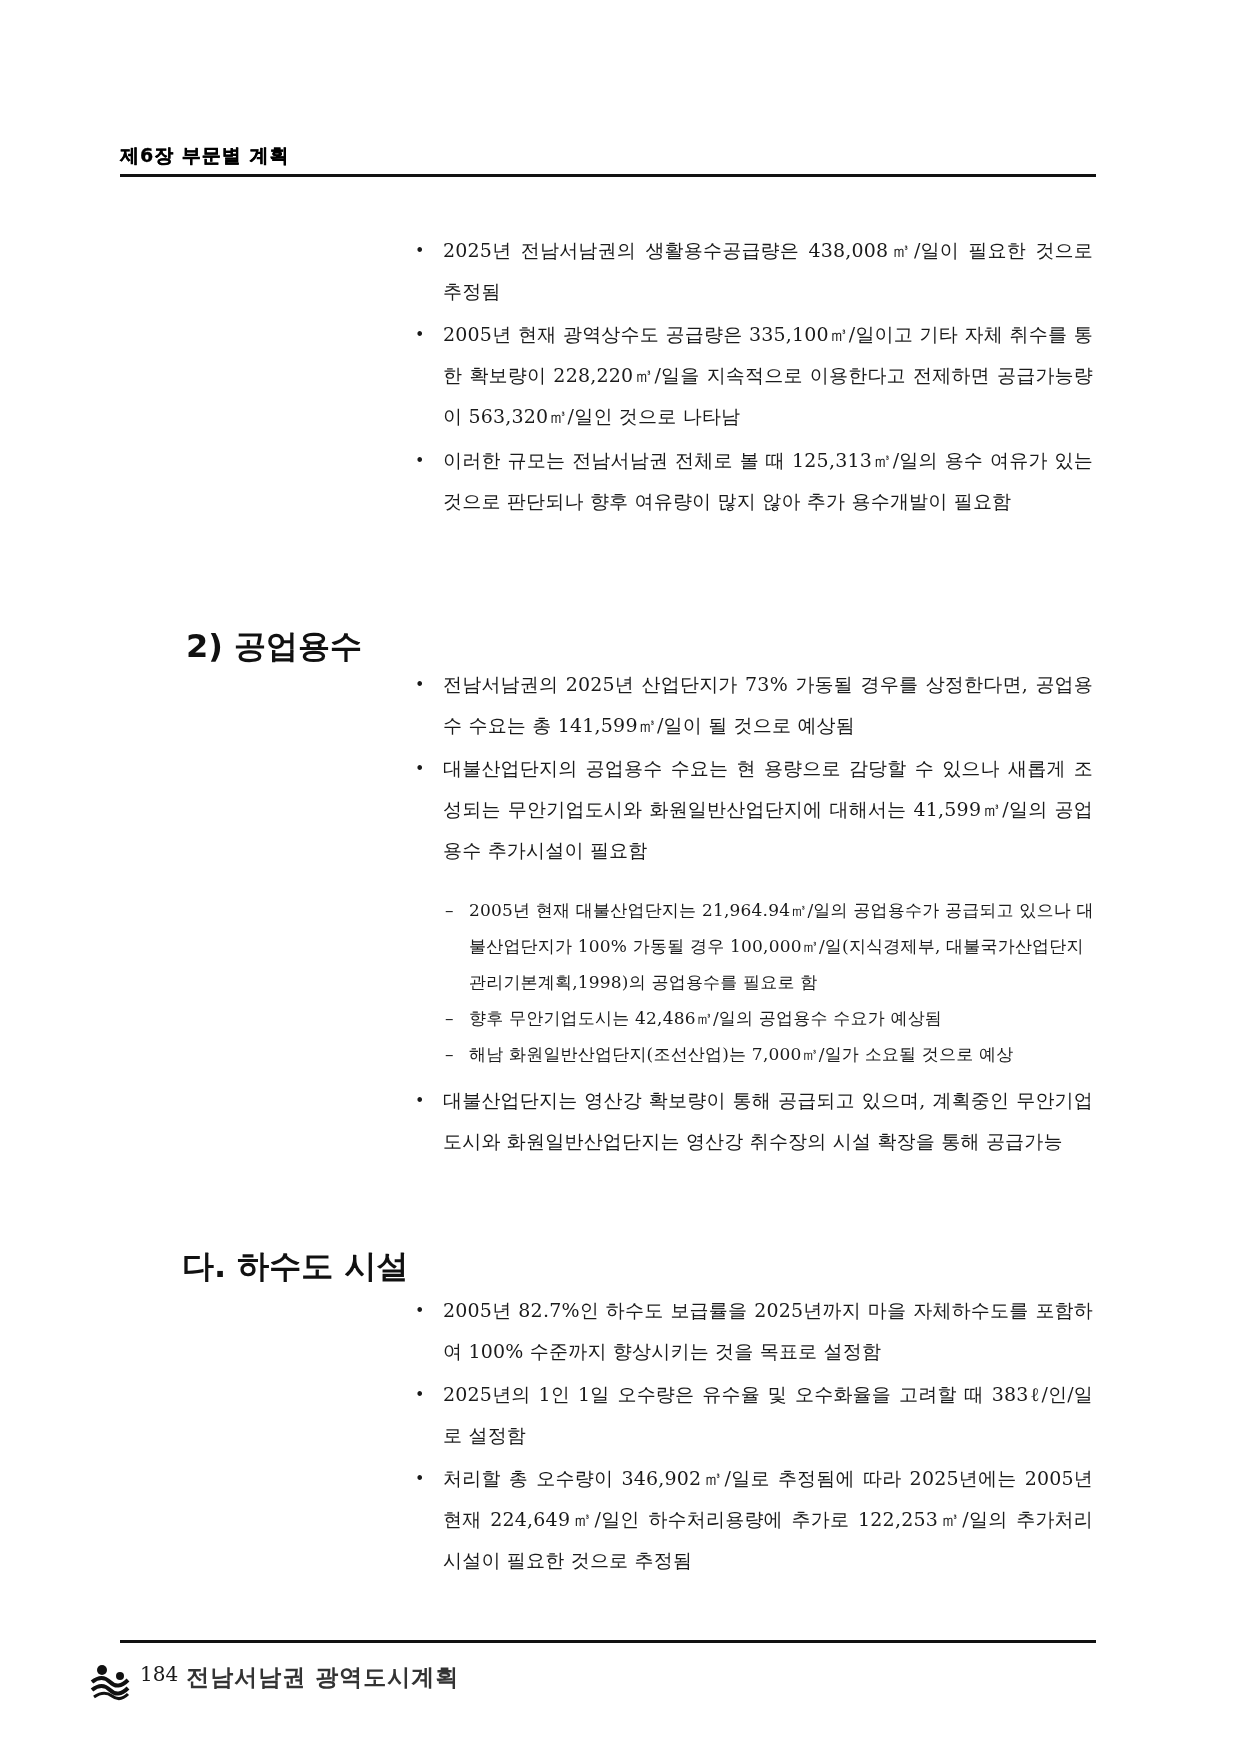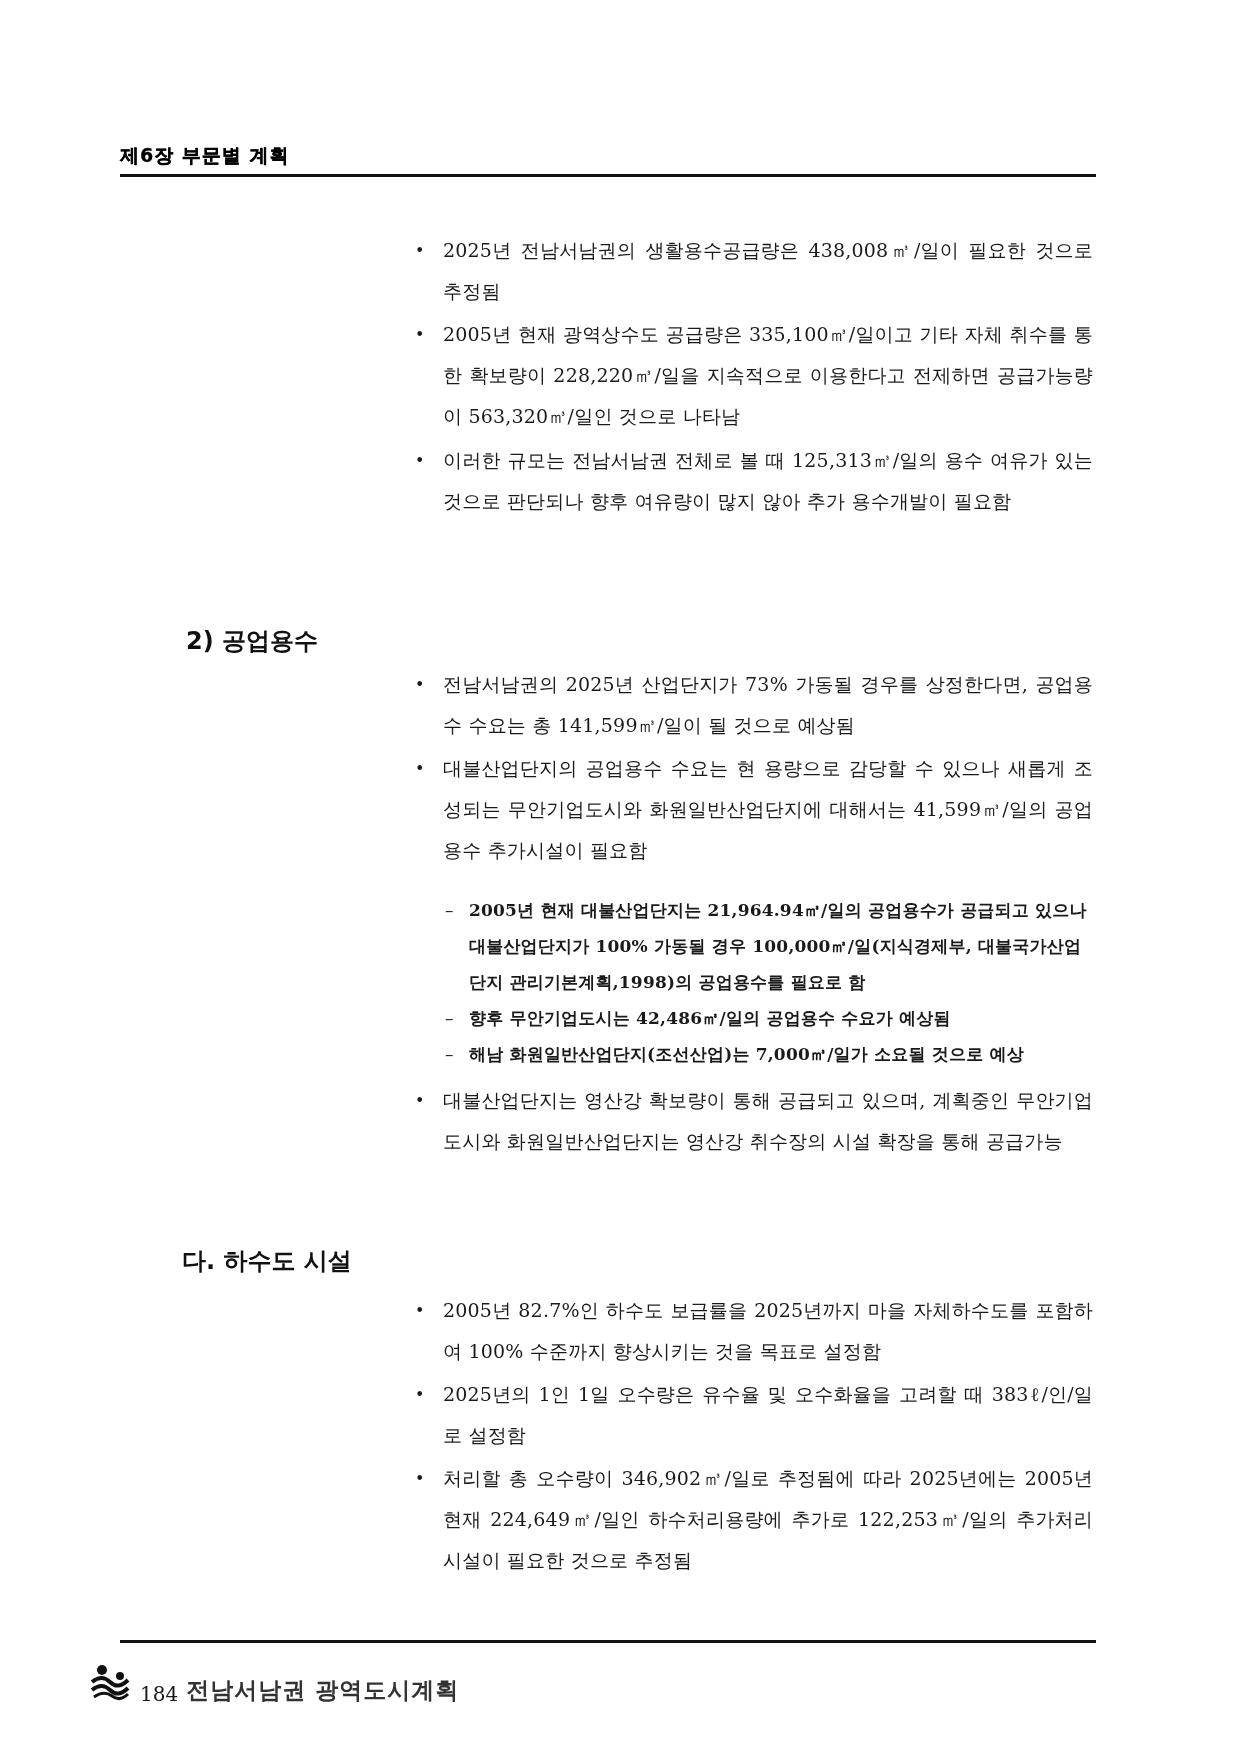--- a/index.html
+++ b/index.html
@@ -25,32 +25,32 @@
     }
     .bullet .dot {
       position: absolute; left: -18px; top: 0; font-size: 16px;
     }
     .bullet .text { display: block; padding-left: 10px; }
     .dash {
       position: absolute; left: 445px; width: 650px;
       font-size: 17px; line-height: 36px; letter-spacing: 0.2px;
     }
     .dash .mark { position: absolute; left: 0; top: 0; }
-    .dash .text { display: block; padding-left: 24px; font-weight: bold; }
+    .dash .text { display: block; padding-left: 24px; }
     .section-h {
       position: absolute; left: 186px;
-      font-family: "DejaVu Sans", sans-serif; font-weight: bold; font-size: 24px;
+      font-family: "DejaVu Sans", sans-serif; font-weight: bold; font-size: 32px;
       color: #111;
     }
     .footer-rule {
       position: absolute; left: 120px; top: 1640px; width: 976px; height: 0;
       border-top: 3px solid #111;
     }
     .footer {
-      position: absolute; left: 88px; top: 1662px; display: flex; align-items: flex-end; gap: 8px;
+      position: absolute; left: 88px; top: 1662px; display: flex; align-items: flex-start; gap: 8px;
     }
     .footer .page-num { font-size: 20px; font-family: "DejaVu Serif", serif; }
     .footer .pub-title {
       font-family: "DejaVu Sans", sans-serif; font-weight: bold; font-size: 23px;
       color: #333; letter-spacing: 1px;
     }
   </style>
 </head>
 <body>
 

